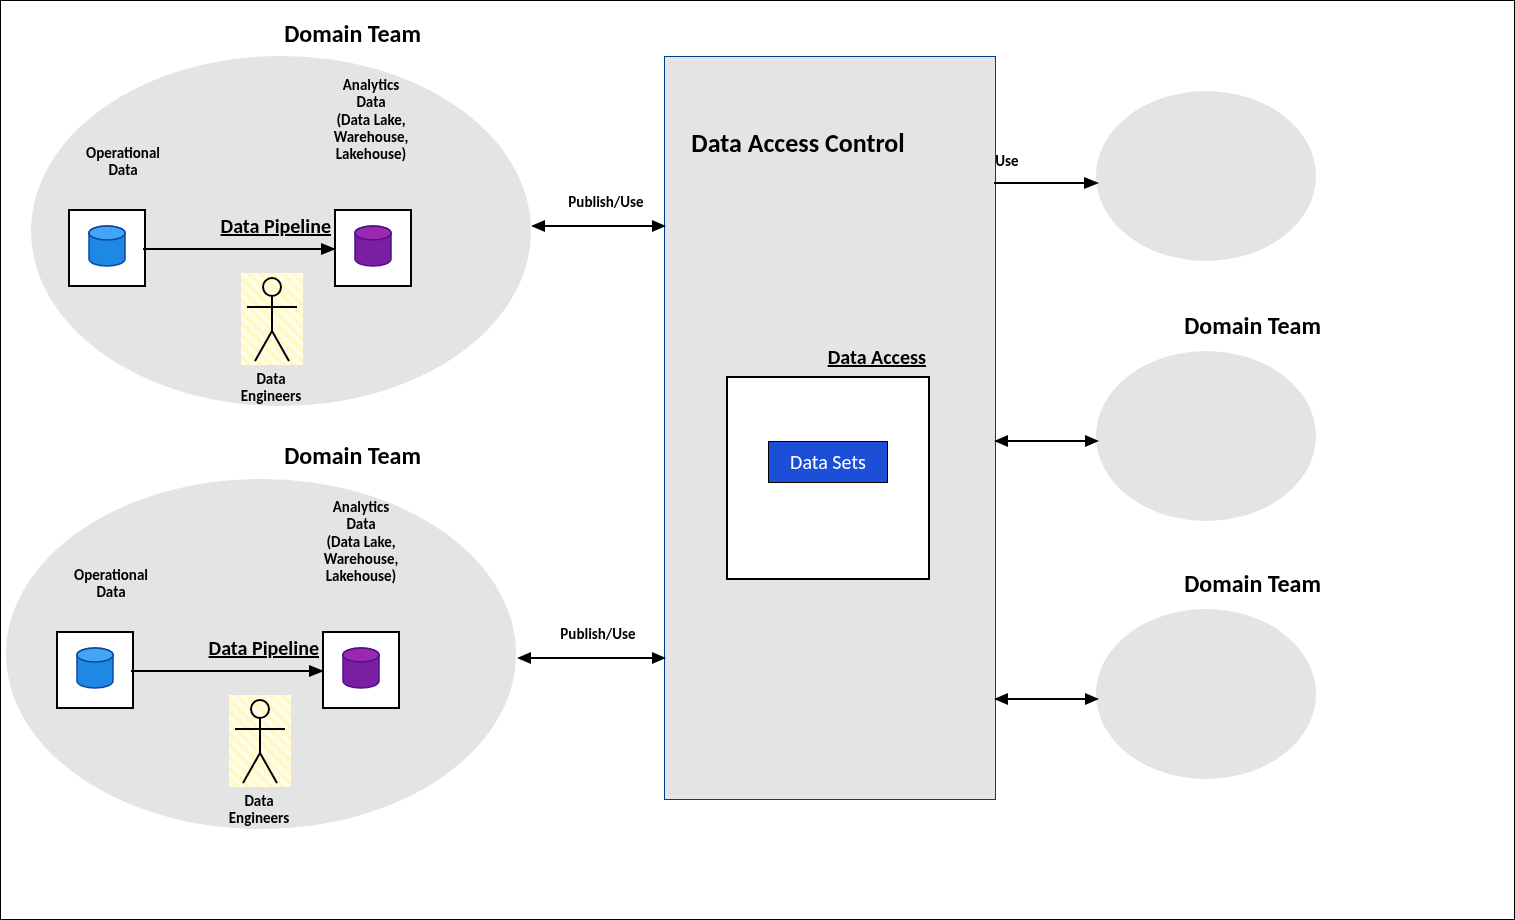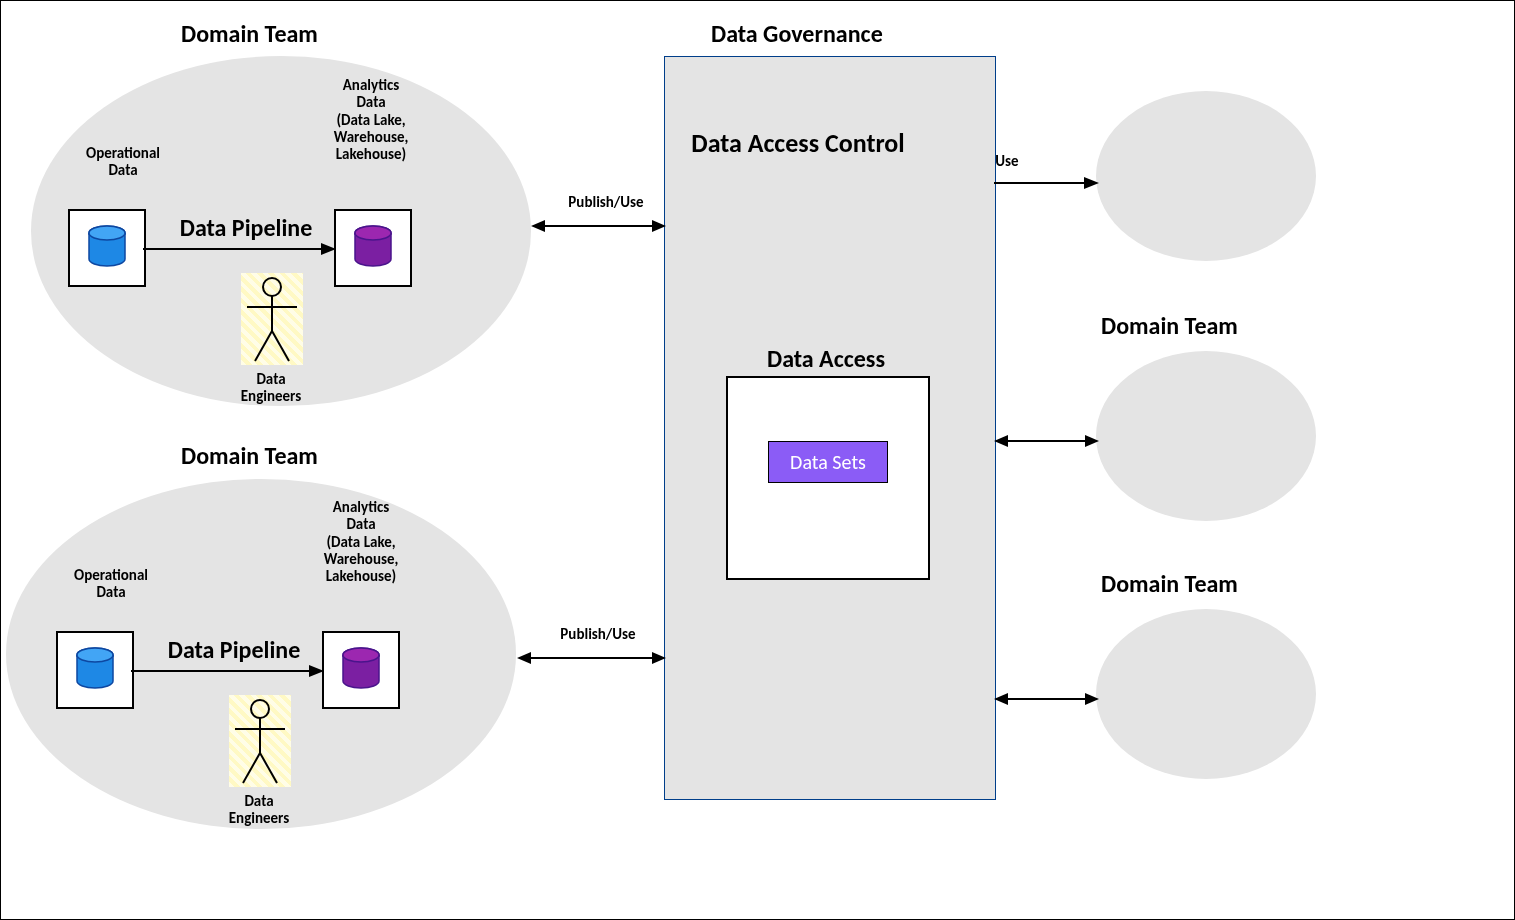--- a/index.html
+++ b/index.html
@@ -1,36 +1,35 @@
 <!DOCTYPE html>
 <html><head>
 <meta charset="utf-8">
 <style>
   html,body{margin:0;padding:0;}
   body{font-family:Calibri,"Segoe UI",Arial,sans-serif;color:#000;}
   .stage{position:relative;width:1515px;height:920px;background:#fff;border:1px solid #000;box-sizing:border-box;}
-  .title{position:absolute;font-weight:700;font-size:24px;text-align:left;}
+  .title{position:absolute;font-weight:700;font-size:24px;text-align:right;}
   .heading{position:absolute;font-weight:700;font-size:26px;text-align:center;}
-  .label{position:absolute;font-weight:700;font-size:24px;text-align:center;line-height:1.1;}
+  .label{position:absolute;font-weight:700;font-size:20px;text-align:right;line-height:1.1;text-decoration:underline;}
   .small-label{position:absolute;font-weight:700;font-size:15px;text-align:center;line-height:1.15;}
   .ellipse{position:absolute;background:#e4e4e4;border-radius:50%;}
   .gov-box{position:absolute;background:#e4e4e4;border:1px solid #003e8a;}
   .db-box{position:absolute;width:74px;height:74px;border:2px solid #000;background:#fff;}
   .catalog-box{position:absolute;background:#fff;border:2px solid #000;}
-  .datasets{position:absolute;background:#8b5cf6;color:#fff;border:1px solid #000;font-size:20px;display:flex;align-items:center;justify-content:center;}
+  .datasets{position:absolute;background:#1d4ed8;color:#fff;border:1px solid #000;font-size:20px;display:flex;align-items:center;justify-content:center;}
   svg.overlay{position:absolute;left:0;top:0;}
   .actor-bg{position:absolute;background:repeating-linear-gradient(45deg,#fffde7 0 4px,#fff9c4 4px 8px);}
 </style>
 </head>
 <body>
 
 <div class="stage">
 
   <div class="title" style="left:180px;top:18px;width:240px;">Domain Team</div>
-  <div class="title" style="left:710px;top:18px;width:240px;">Data Governance</div>
 
   <div class="ellipse" style="left:30px;top:55px;width:500px;height:350px;"></div>
 
   <div class="small-label" style="left:62px;top:144px;width:120px;white-space:pre-line;">Operational
 Data</div>
   <div class="small-label" style="left:295px;top:76px;width:150px;white-space:pre-line;">Analytics
 Data
 (Data Lake,
 Warehouse,
 Lakehouse)</div>

